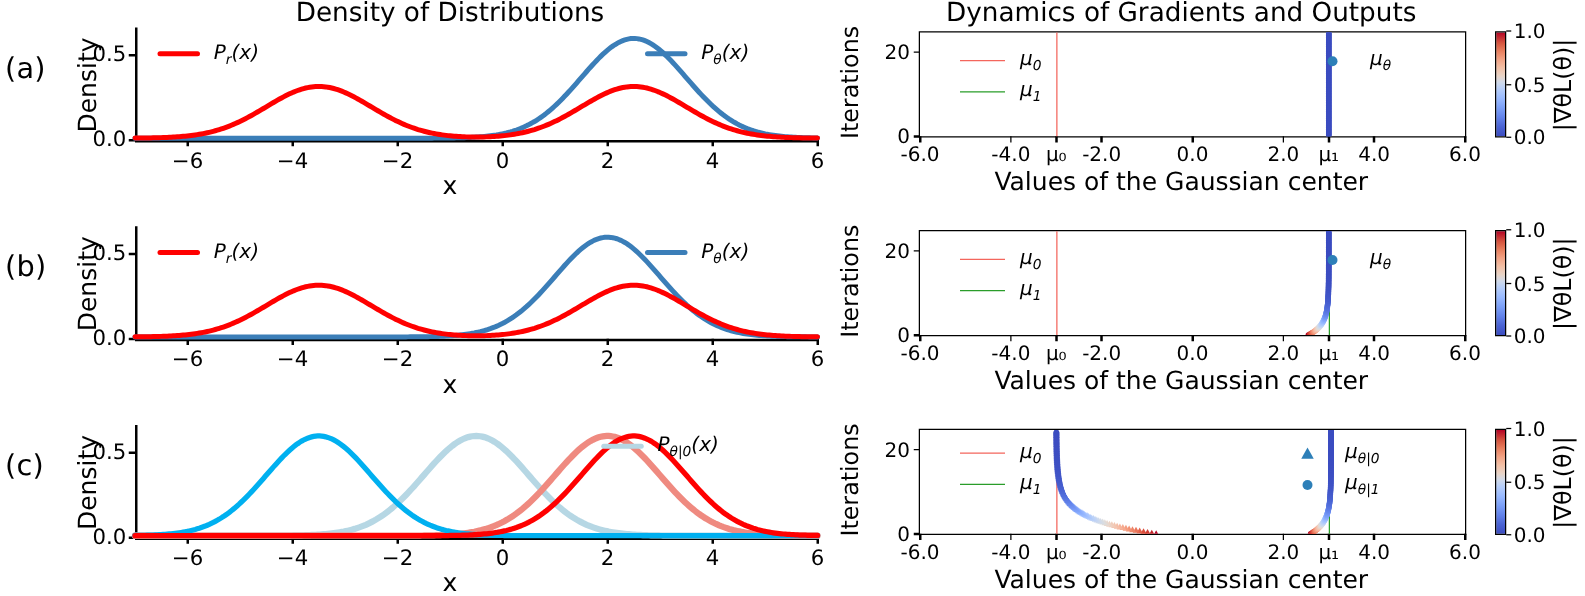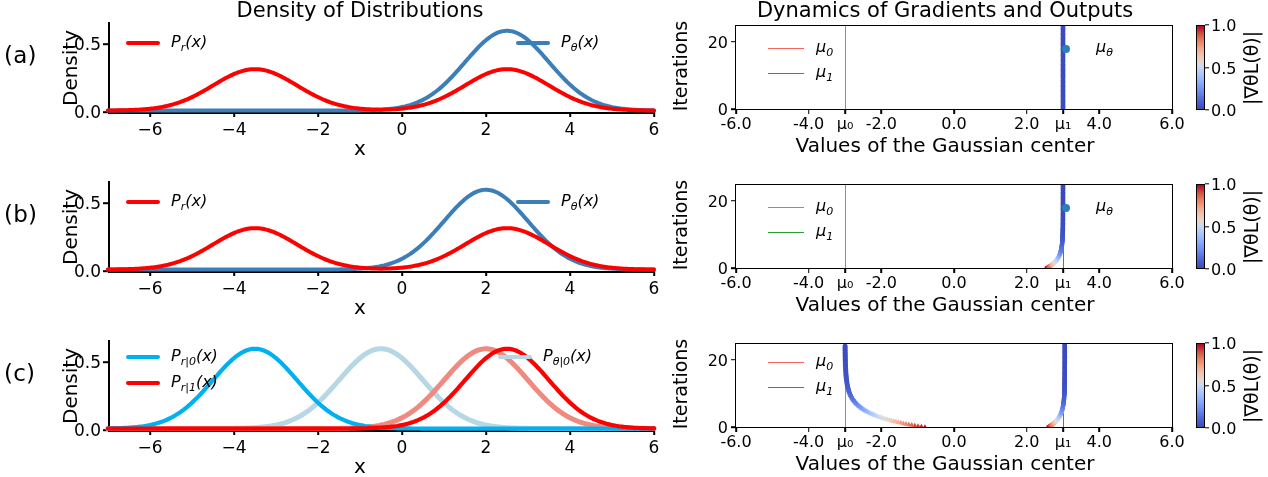--- a/index.html
+++ b/index.html
@@ -664,31 +664,21 @@
           <div class="xtick" style="left:462px">4</div>
         <div class="xtick-mark" style="left:546px"></div>
           <div class="xtick" style="left:546px">6</div>
         <svg class="curve" viewBox="0 0 546 90" preserveAspectRatio="none">
           <path id="c-pale" fill="none" stroke="#b6d7e4" stroke-width="5" stroke-linecap="round" d="M0.00,88.56L1.61,88.56L3.21,88.56L4.82,88.56L6.42,88.56L8.03,88.56L9.64,88.56L11.24,88.56L12.85,88.56L14.45,88.56L16.06,88.56L17.66,88.56L19.27,88.56L20.88,88.56L22.48,88.56L24.09,88.56L25.69,88.56L27.30,88.56L28.91,88.56L30.51,88.56L32.12,88.56L33.72,88.56L35.33,88.56L36.94,88.56L38.54,88.56L40.15,88.56L41.75,88.56L43.36,88.56L44.96,88.56L46.57,88.56L48.18,88.56L49.78,88.56L51.39,88.56L52.99,88.56L54.60,88.56L56.21,88.56L57.81,88.56L59.42,88.56L61.02,88.56L62.63,88.56L64.24,88.56L65.84,88.56L67.45,88.56L69.05,88.56L70.66,88.56L72.26,88.56L73.87,88.56L75.48,88.56L77.08,88.56L78.69,88.56L80.29,88.56L81.90,88.56L83.51,88.56L85.11,88.56L86.72,88.56L88.32,88.55L89.93,88.55L91.54,88.55L93.14,88.55L94.75,88.55L96.35,88.55L97.96,88.55L99.56,88.54L101.17,88.54L102.78,88.54L104.38,88.53L105.99,88.53L107.59,88.53L109.20,88.52L110.81,88.51L112.41,88.51L114.02,88.50L115.62,88.49L117.23,88.48L118.84,88.47L120.44,88.45L122.05,88.43L123.65,88.42L125.26,88.40L126.86,88.37L128.47,88.35L130.08,88.32L131.68,88.28L133.29,88.24L134.89,88.20L136.50,88.15L138.11,88.10L139.71,88.04L141.32,87.97L142.92,87.90L144.53,87.82L146.14,87.73L147.74,87.63L149.35,87.51L150.95,87.39L152.56,87.25L154.16,87.10L155.77,86.94L157.38,86.76L158.98,86.56L160.59,86.34L162.19,86.10L163.80,85.84L165.41,85.56L167.01,85.26L168.62,84.92L170.22,84.56L171.83,84.17L173.44,83.75L175.04,83.30L176.65,82.82L178.25,82.29L179.86,81.74L181.46,81.14L183.07,80.50L184.68,79.82L186.28,79.09L187.89,78.32L189.49,77.50L191.10,76.64L192.71,75.73L194.31,74.76L195.92,73.75L197.52,72.68L199.13,71.57L200.74,70.40L202.34,69.18L203.95,67.90L205.55,66.58L207.16,65.21L208.76,63.78L210.37,62.31L211.98,60.79L213.58,59.22L215.19,57.62L216.79,55.97L218.40,54.28L220.01,52.56L221.61,50.81L223.22,49.03L224.82,47.23L226.43,45.41L228.04,43.57L229.64,41.72L231.25,39.87L232.85,38.02L234.46,36.18L236.06,34.35L237.67,32.54L239.28,30.75L240.88,28.99L242.49,27.27L244.09,25.59L245.70,23.96L247.31,22.38L248.91,20.86L250.52,19.41L252.12,18.03L253.73,16.73L255.34,15.51L256.94,14.39L258.55,13.35L260.15,12.41L261.76,11.57L263.36,10.83L264.97,10.21L266.58,9.69L268.18,9.28L269.79,8.99L271.39,8.82L273.00,8.76L274.61,8.82L276.21,8.99L277.82,9.28L279.42,9.69L281.03,10.21L282.64,10.83L284.24,11.57L285.85,12.41L287.45,13.35L289.06,14.39L290.66,15.51L292.27,16.73L293.88,18.03L295.48,19.41L297.09,20.86L298.69,22.38L300.30,23.96L301.91,25.59L303.51,27.27L305.12,28.99L306.72,30.75L308.33,32.54L309.94,34.35L311.54,36.18L313.15,38.02L314.75,39.87L316.36,41.72L317.96,43.57L319.57,45.41L321.18,47.23L322.78,49.03L324.39,50.81L325.99,52.56L327.60,54.28L329.21,55.97L330.81,57.62L332.42,59.22L334.02,60.79L335.63,62.31L337.24,63.78L338.84,65.21L340.45,66.58L342.05,67.90L343.66,69.18L345.26,70.40L346.87,71.57L348.48,72.68L350.08,73.75L351.69,74.76L353.29,75.73L354.90,76.64L356.51,77.50L358.11,78.32L359.72,79.09L361.32,79.82L362.93,80.50L364.54,81.14L366.14,81.74L367.75,82.29L369.35,82.82L370.96,83.30L372.56,83.75L374.17,84.17L375.78,84.56L377.38,84.92L378.99,85.26L380.59,85.56L382.20,85.84L383.81,86.10L385.41,86.34L387.02,86.56L388.62,86.76L390.23,86.94L391.84,87.10L393.44,87.25L395.05,87.39L396.65,87.51L398.26,87.63L399.86,87.73L401.47,87.82L403.08,87.90L404.68,87.97L406.29,88.04L407.89,88.10L409.50,88.15L411.11,88.20L412.71,88.24L414.32,88.28L415.92,88.32L417.53,88.35L419.14,88.37L420.74,88.40L422.35,88.42L423.95,88.43L425.56,88.45L427.16,88.47L428.77,88.48L430.38,88.49L431.98,88.50L433.59,88.51L435.19,88.51L436.80,88.52L438.41,88.53L440.01,88.53L441.62,88.53L443.22,88.54L444.83,88.54L446.44,88.54L448.04,88.55L449.65,88.55L451.25,88.55L452.86,88.55L454.46,88.55L456.07,88.55L457.68,88.55L459.28,88.56L460.89,88.56L462.49,88.56L464.10,88.56L465.71,88.56L467.31,88.56L468.92,88.56L470.52,88.56L472.13,88.56L473.74,88.56L475.34,88.56L476.95,88.56L478.55,88.56L480.16,88.56L481.76,88.56L483.37,88.56L484.98,88.56L486.58,88.56L488.19,88.56L489.79,88.56L491.40,88.56L493.01,88.56L494.61,88.56L496.22,88.56L497.82,88.56L499.43,88.56L501.04,88.56L502.64,88.56L504.25,88.56L505.85,88.56L507.46,88.56L509.06,88.56L510.67,88.56L512.28,88.56L513.88,88.56L515.49,88.56L517.09,88.56L518.70,88.56L520.31,88.56L521.91,88.56L523.52,88.56L525.12,88.56L526.73,88.56L528.34,88.56L529.94,88.56L531.55,88.56L533.15,88.56L534.76,88.56L536.36,88.56L537.97,88.56L539.58,88.56L541.18,88.56L542.79,88.56L544.39,88.56L546.00,88.56"></path>
           <path id="c-salmon" fill="none" stroke="#ef8a80" stroke-width="5" stroke-linecap="round" d="M0.00,88.56L1.61,88.56L3.21,88.56L4.82,88.56L6.42,88.56L8.03,88.56L9.64,88.56L11.24,88.56L12.85,88.56L14.45,88.56L16.06,88.56L17.66,88.56L19.27,88.56L20.88,88.56L22.48,88.56L24.09,88.56L25.69,88.56L27.30,88.56L28.91,88.56L30.51,88.56L32.12,88.56L33.72,88.56L35.33,88.56L36.94,88.56L38.54,88.56L40.15,88.56L41.75,88.56L43.36,88.56L44.96,88.56L46.57,88.56L48.18,88.56L49.78,88.56L51.39,88.56L52.99,88.56L54.60,88.56L56.21,88.56L57.81,88.56L59.42,88.56L61.02,88.56L62.63,88.56L64.24,88.56L65.84,88.56L67.45,88.56L69.05,88.56L70.66,88.56L72.26,88.56L73.87,88.56L75.48,88.56L77.08,88.56L78.69,88.56L80.29,88.56L81.90,88.56L83.51,88.56L85.11,88.56L86.72,88.56L88.32,88.56L89.93,88.56L91.54,88.56L93.14,88.56L94.75,88.56L96.35,88.56L97.96,88.56L99.56,88.56L101.17,88.56L102.78,88.56L104.38,88.56L105.99,88.56L107.59,88.56L109.20,88.56L110.81,88.56L112.41,88.56L114.02,88.56L115.62,88.56L117.23,88.56L118.84,88.56L120.44,88.56L122.05,88.56L123.65,88.56L125.26,88.56L126.86,88.56L128.47,88.56L130.08,88.56L131.68,88.56L133.29,88.56L134.89,88.56L136.50,88.56L138.11,88.56L139.71,88.56L141.32,88.56L142.92,88.56L144.53,88.56L146.14,88.56L147.74,88.56L149.35,88.56L150.95,88.56L152.56,88.56L154.16,88.56L155.77,88.56L157.38,88.56L158.98,88.56L160.59,88.56L162.19,88.56L163.80,88.56L165.41,88.56L167.01,88.56L168.62,88.56L170.22,88.56L171.83,88.56L173.44,88.56L175.04,88.56L176.65,88.56L178.25,88.56L179.86,88.56L181.46,88.56L183.07,88.56L184.68,88.56L186.28,88.56L187.89,88.56L189.49,88.56L191.10,88.56L192.71,88.56L194.31,88.55L195.92,88.55L197.52,88.55L199.13,88.55L200.74,88.55L202.34,88.55L203.95,88.55L205.55,88.54L207.16,88.54L208.76,88.54L210.37,88.53L211.98,88.53L213.58,88.52L215.19,88.52L216.79,88.51L218.40,88.50L220.01,88.49L221.61,88.48L223.22,88.47L224.82,88.46L226.43,88.44L228.04,88.42L229.64,88.40L231.25,88.38L232.85,88.36L234.46,88.33L236.06,88.30L237.67,88.26L239.28,88.22L240.88,88.17L242.49,88.12L244.09,88.06L245.70,88.00L247.31,87.93L248.91,87.85L250.52,87.76L252.12,87.67L253.73,87.56L255.34,87.44L256.94,87.31L258.55,87.16L260.15,87.00L261.76,86.83L263.36,86.64L264.97,86.43L266.58,86.20L268.18,85.95L269.79,85.67L271.39,85.38L273.00,85.05L274.61,84.70L276.21,84.33L277.82,83.92L279.42,83.48L281.03,83.01L282.64,82.50L284.24,81.96L285.85,81.37L287.45,80.75L289.06,80.08L290.66,79.38L292.27,78.62L293.88,77.82L295.48,76.98L297.09,76.08L298.69,75.14L300.30,74.14L301.91,73.10L303.51,72.00L305.12,70.85L306.72,69.65L308.33,68.40L309.94,67.10L311.54,65.74L313.15,64.34L314.75,62.88L316.36,61.38L317.96,59.83L319.57,58.24L321.18,56.61L322.78,54.93L324.39,53.23L325.99,51.49L327.60,49.72L329.21,47.92L330.81,46.11L332.42,44.28L334.02,42.43L335.63,40.59L337.24,38.74L338.84,36.89L340.45,35.05L342.05,33.23L343.66,31.43L345.26,29.66L346.87,27.93L348.48,26.23L350.08,24.58L351.69,22.98L353.29,21.44L354.90,19.96L356.51,18.55L358.11,17.22L359.72,15.97L361.32,14.81L362.93,13.74L364.54,12.76L366.14,11.88L367.75,11.10L369.35,10.43L370.96,9.87L372.56,9.43L374.17,9.09L375.78,8.87L377.38,8.77L378.99,8.78L380.59,8.91L382.20,9.16L383.81,9.52L385.41,9.99L387.02,10.58L388.62,11.27L390.23,12.07L391.84,12.97L393.44,13.97L395.05,15.07L396.65,16.25L398.26,17.52L399.86,18.87L401.47,20.30L403.08,21.79L404.68,23.34L406.29,24.95L407.89,26.62L409.50,28.32L411.11,30.07L412.71,31.85L414.32,33.65L415.92,35.48L417.53,37.32L419.14,39.16L420.74,41.01L422.35,42.86L423.95,44.70L425.56,46.53L427.16,48.34L428.77,50.13L430.38,51.89L431.98,53.62L433.59,55.32L435.19,56.99L436.80,58.61L438.41,60.19L440.01,61.73L441.62,63.22L443.22,64.66L444.83,66.06L446.44,67.40L448.04,68.69L449.65,69.93L451.25,71.12L452.86,72.26L454.46,73.35L456.07,74.38L457.68,75.36L459.28,76.29L460.89,77.18L462.49,78.01L464.10,78.80L465.71,79.54L467.31,80.24L468.92,80.90L470.52,81.51L472.13,82.08L473.74,82.62L475.34,83.12L476.95,83.58L478.55,84.02L480.16,84.42L481.76,84.79L483.37,85.13L484.98,85.45L486.58,85.74L488.19,86.00L489.79,86.25L491.40,86.48L493.01,86.68L494.61,86.87L496.22,87.04L497.82,87.20L499.43,87.34L501.04,87.47L502.64,87.58L504.25,87.69L505.85,87.78L507.46,87.87L509.06,87.95L510.67,88.02L512.28,88.08L513.88,88.13L515.49,88.18L517.09,88.23L518.70,88.27L520.31,88.30L521.91,88.33L523.52,88.36L525.12,88.39L526.73,88.41L528.34,88.43L529.94,88.45L531.55,88.46L533.15,88.47L534.76,88.48L536.36,88.49L537.97,88.50L539.58,88.51L541.18,88.52L542.79,88.52L544.39,88.53L546.00,88.53"></path>
           <path id="c-lblue" fill="none" stroke="#00b0f0" stroke-width="4.2" stroke-linecap="round" d="M0.00,88.39L1.61,88.36L3.21,88.33L4.82,88.30L6.42,88.27L8.03,88.23L9.64,88.18L11.24,88.13L12.85,88.07L14.45,88.01L16.06,87.94L17.66,87.86L19.27,87.78L20.88,87.68L22.48,87.58L24.09,87.46L25.69,87.33L27.30,87.19L28.91,87.03L30.51,86.86L32.12,86.67L33.72,86.46L35.33,86.23L36.94,85.99L38.54,85.72L40.15,85.42L41.75,85.11L43.36,84.76L44.96,84.39L46.57,83.98L48.18,83.55L49.78,83.08L51.39,82.58L52.99,82.04L54.60,81.46L56.21,80.85L57.81,80.19L59.42,79.49L61.02,78.74L62.63,77.95L64.24,77.11L65.84,76.22L67.45,75.29L69.05,74.30L70.66,73.26L72.26,72.17L73.87,71.03L75.48,69.84L77.08,68.60L78.69,67.30L80.29,65.95L81.90,64.55L83.51,63.11L85.11,61.61L86.72,60.07L88.32,58.49L89.93,56.86L91.54,55.19L93.14,53.49L94.75,51.76L96.35,49.99L97.96,48.20L99.56,46.39L101.17,44.56L102.78,42.72L104.38,40.87L105.99,39.02L107.59,37.17L109.20,35.34L110.81,33.51L112.41,31.71L114.02,29.93L115.62,28.19L117.23,26.49L118.84,24.83L120.44,23.22L122.05,21.67L123.65,20.18L125.26,18.77L126.86,17.42L128.47,16.16L130.08,14.98L131.68,13.89L133.29,12.90L134.89,12.01L136.50,11.22L138.11,10.53L139.71,9.95L141.32,9.49L142.92,9.13L144.53,8.90L146.14,8.78L147.74,8.77L149.35,8.88L150.95,9.11L152.56,9.46L154.16,9.91L155.77,10.48L157.38,11.16L158.98,11.94L160.59,12.83L162.19,13.81L163.80,14.90L165.41,16.07L167.01,17.32L168.62,18.66L170.22,20.07L171.83,21.55L173.44,23.10L175.04,24.70L176.65,26.36L178.25,28.06L179.86,29.80L181.46,31.57L183.07,33.37L184.68,35.19L186.28,37.03L187.89,38.88L189.49,40.73L191.10,42.58L192.71,44.42L194.31,46.25L195.92,48.06L197.52,49.85L199.13,51.62L200.74,53.36L202.34,55.06L203.95,56.73L205.55,58.36L207.16,59.95L208.76,61.50L210.37,62.99L211.98,64.45L213.58,65.85L215.19,67.20L216.79,68.50L218.40,69.75L220.01,70.94L221.61,72.09L223.22,73.18L224.82,74.22L226.43,75.21L228.04,76.15L229.64,77.04L231.25,77.89L232.85,78.68L234.46,79.43L236.06,80.14L237.67,80.80L239.28,81.42L240.88,82.00L242.49,82.54L244.09,83.05L245.70,83.52L247.31,83.95L248.91,84.36L250.52,84.73L252.12,85.08L253.73,85.40L255.34,85.69L256.94,85.97L258.55,86.21L260.15,86.44L261.76,86.65L263.36,86.84L264.97,87.02L266.58,87.17L268.18,87.32L269.79,87.45L271.39,87.57L273.00,87.67L274.61,87.77L276.21,87.86L277.82,87.94L279.42,88.01L281.03,88.07L282.64,88.13L284.24,88.18L285.85,88.22L287.45,88.26L289.06,88.30L290.66,88.33L292.27,88.36L293.88,88.38L295.48,88.41L297.09,88.43L298.69,88.44L300.30,88.46L301.91,88.47L303.51,88.48L305.12,88.49L306.72,88.50L308.33,88.51L309.94,88.52L311.54,88.52L313.15,88.53L314.75,88.53L316.36,88.54L317.96,88.54L319.57,88.54L321.18,88.55L322.78,88.55L324.39,88.55L325.99,88.55L327.60,88.55L329.21,88.55L330.81,88.55L332.42,88.56L334.02,88.56L335.63,88.56L337.24,88.56L338.84,88.56L340.45,88.56L342.05,88.56L343.66,88.56L345.26,88.56L346.87,88.56L348.48,88.56L350.08,88.56L351.69,88.56L353.29,88.56L354.90,88.56L356.51,88.56L358.11,88.56L359.72,88.56L361.32,88.56L362.93,88.56L364.54,88.56L366.14,88.56L367.75,88.56L369.35,88.56L370.96,88.56L372.56,88.56L374.17,88.56L375.78,88.56L377.38,88.56L378.99,88.56L380.59,88.56L382.20,88.56L383.81,88.56L385.41,88.56L387.02,88.56L388.62,88.56L390.23,88.56L391.84,88.56L393.44,88.56L395.05,88.56L396.65,88.56L398.26,88.56L399.86,88.56L401.47,88.56L403.08,88.56L404.68,88.56L406.29,88.56L407.89,88.56L409.50,88.56L411.11,88.56L412.71,88.56L414.32,88.56L415.92,88.56L417.53,88.56L419.14,88.56L420.74,88.56L422.35,88.56L423.95,88.56L425.56,88.56L427.16,88.56L428.77,88.56L430.38,88.56L431.98,88.56L433.59,88.56L435.19,88.56L436.80,88.56L438.41,88.56L440.01,88.56L441.62,88.56L443.22,88.56L444.83,88.56L446.44,88.56L448.04,88.56L449.65,88.56L451.25,88.56L452.86,88.56L454.46,88.56L456.07,88.56L457.68,88.56L459.28,88.56L460.89,88.56L462.49,88.56L464.10,88.56L465.71,88.56L467.31,88.56L468.92,88.56L470.52,88.56L472.13,88.56L473.74,88.56L475.34,88.56L476.95,88.56L478.55,88.56L480.16,88.56L481.76,88.56L483.37,88.56L484.98,88.56L486.58,88.56L488.19,88.56L489.79,88.56L491.40,88.56L493.01,88.56L494.61,88.56L496.22,88.56L497.82,88.56L499.43,88.56L501.04,88.56L502.64,88.56L504.25,88.56L505.85,88.56L507.46,88.56L509.06,88.56L510.67,88.56L512.28,88.56L513.88,88.56L515.49,88.56L517.09,88.56L518.70,88.56L520.31,88.56L521.91,88.56L523.52,88.56L525.12,88.56L526.73,88.56L528.34,88.56L529.94,88.56L531.55,88.56L533.15,88.56L534.76,88.56L536.36,88.56L537.97,88.56L539.58,88.56L541.18,88.56L542.79,88.56L544.39,88.56L546.00,88.56"></path>
           <path id="c-red" fill="none" stroke="#ff0000" stroke-width="4.2" stroke-linecap="round" d="M0.00,88.56L1.61,88.56L3.21,88.56L4.82,88.56L6.42,88.56L8.03,88.56L9.64,88.56L11.24,88.56L12.85,88.56L14.45,88.56L16.06,88.56L17.66,88.56L19.27,88.56L20.88,88.56L22.48,88.56L24.09,88.56L25.69,88.56L27.30,88.56L28.91,88.56L30.51,88.56L32.12,88.56L33.72,88.56L35.33,88.56L36.94,88.56L38.54,88.56L40.15,88.56L41.75,88.56L43.36,88.56L44.96,88.56L46.57,88.56L48.18,88.56L49.78,88.56L51.39,88.56L52.99,88.56L54.60,88.56L56.21,88.56L57.81,88.56L59.42,88.56L61.02,88.56L62.63,88.56L64.24,88.56L65.84,88.56L67.45,88.56L69.05,88.56L70.66,88.56L72.26,88.56L73.87,88.56L75.48,88.56L77.08,88.56L78.69,88.56L80.29,88.56L81.90,88.56L83.51,88.56L85.11,88.56L86.72,88.56L88.32,88.56L89.93,88.56L91.54,88.56L93.14,88.56L94.75,88.56L96.35,88.56L97.96,88.56L99.56,88.56L101.17,88.56L102.78,88.56L104.38,88.56L105.99,88.56L107.59,88.56L109.20,88.56L110.81,88.56L112.41,88.56L114.02,88.56L115.62,88.56L117.23,88.56L118.84,88.56L120.44,88.56L122.05,88.56L123.65,88.56L125.26,88.56L126.86,88.56L128.47,88.56L130.08,88.56L131.68,88.56L133.29,88.56L134.89,88.56L136.50,88.56L138.11,88.56L139.71,88.56L141.32,88.56L142.92,88.56L144.53,88.56L146.14,88.56L147.74,88.56L149.35,88.56L150.95,88.56L152.56,88.56L154.16,88.56L155.77,88.56L157.38,88.56L158.98,88.56L160.59,88.56L162.19,88.56L163.80,88.56L165.41,88.56L167.01,88.56L168.62,88.56L170.22,88.56L171.83,88.56L173.44,88.56L175.04,88.56L176.65,88.56L178.25,88.56L179.86,88.56L181.46,88.56L183.07,88.56L184.68,88.56L186.28,88.56L187.89,88.56L189.49,88.56L191.10,88.56L192.71,88.56L194.31,88.56L195.92,88.56L197.52,88.56L199.13,88.56L200.74,88.56L202.34,88.56L203.95,88.56L205.55,88.56L207.16,88.56L208.76,88.56L210.37,88.56L211.98,88.56L213.58,88.56L215.19,88.55L216.79,88.55L218.40,88.55L220.01,88.55L221.61,88.55L223.22,88.55L224.82,88.55L226.43,88.54L228.04,88.54L229.64,88.54L231.25,88.53L232.85,88.53L234.46,88.52L236.06,88.52L237.67,88.51L239.28,88.50L240.88,88.49L242.49,88.48L244.09,88.47L245.70,88.46L247.31,88.44L248.91,88.43L250.52,88.41L252.12,88.38L253.73,88.36L255.34,88.33L256.94,88.30L258.55,88.26L260.15,88.22L261.76,88.18L263.36,88.13L264.97,88.07L266.58,88.01L268.18,87.94L269.79,87.86L271.39,87.77L273.00,87.67L274.61,87.57L276.21,87.45L277.82,87.32L279.42,87.17L281.03,87.02L282.64,86.84L284.24,86.65L285.85,86.44L287.45,86.21L289.06,85.97L290.66,85.69L292.27,85.40L293.88,85.08L295.48,84.73L297.09,84.36L298.69,83.95L300.30,83.52L301.91,83.05L303.51,82.54L305.12,82.00L306.72,81.42L308.33,80.80L309.94,80.14L311.54,79.43L313.15,78.68L314.75,77.89L316.36,77.04L317.96,76.15L319.57,75.21L321.18,74.22L322.78,73.18L324.39,72.09L325.99,70.94L327.60,69.75L329.21,68.50L330.81,67.20L332.42,65.85L334.02,64.45L335.63,62.99L337.24,61.50L338.84,59.95L340.45,58.36L342.05,56.73L343.66,55.06L345.26,53.36L346.87,51.62L348.48,49.85L350.08,48.06L351.69,46.25L353.29,44.42L354.90,42.58L356.51,40.73L358.11,38.88L359.72,37.03L361.32,35.19L362.93,33.37L364.54,31.57L366.14,29.80L367.75,28.06L369.35,26.36L370.96,24.70L372.56,23.10L374.17,21.55L375.78,20.07L377.38,18.66L378.99,17.32L380.59,16.07L382.20,14.90L383.81,13.81L385.41,12.83L387.02,11.94L388.62,11.16L390.23,10.48L391.84,9.91L393.44,9.46L395.05,9.11L396.65,8.88L398.26,8.77L399.86,8.78L401.47,8.90L403.08,9.13L404.68,9.49L406.29,9.95L407.89,10.53L409.50,11.22L411.11,12.01L412.71,12.90L414.32,13.89L415.92,14.98L417.53,16.16L419.14,17.42L420.74,18.77L422.35,20.18L423.95,21.67L425.56,23.22L427.16,24.83L428.77,26.49L430.38,28.19L431.98,29.93L433.59,31.71L435.19,33.51L436.80,35.34L438.41,37.17L440.01,39.02L441.62,40.87L443.22,42.72L444.83,44.56L446.44,46.39L448.04,48.20L449.65,49.99L451.25,51.76L452.86,53.49L454.46,55.19L456.07,56.86L457.68,58.49L459.28,60.07L460.89,61.61L462.49,63.11L464.10,64.55L465.71,65.95L467.31,67.30L468.92,68.60L470.52,69.84L472.13,71.03L473.74,72.17L475.34,73.26L476.95,74.30L478.55,75.29L480.16,76.22L481.76,77.11L483.37,77.95L484.98,78.74L486.58,79.49L488.19,80.19L489.79,80.85L491.40,81.46L493.01,82.04L494.61,82.58L496.22,83.08L497.82,83.55L499.43,83.98L501.04,84.39L502.64,84.76L504.25,85.11L505.85,85.42L507.46,85.72L509.06,85.99L510.67,86.23L512.28,86.46L513.88,86.67L515.49,86.86L517.09,87.03L518.70,87.19L520.31,87.33L521.91,87.46L523.52,87.58L525.12,87.68L526.73,87.78L528.34,87.86L529.94,87.94L531.55,88.01L533.15,88.07L534.76,88.13L536.36,88.18L537.97,88.23L539.58,88.27L541.18,88.30L542.79,88.33L544.39,88.36L546.00,88.39"></path>
         </svg>
       </div>
-      <div class="lp-legend" style="left:66px;top:26px">
-        <div class="lg-item">
-          <div class="lg-line" style="background:#00b0f0"></div>
-          <div class="lg-txt"><i>P</i><span class="sub">r|0</span>(<i>x</i>)</div>
-        </div>
-        <div class="lg-item">
-          <div class="lg-line" style="background:#ff0000"></div>
-          <div class="lg-txt"><i>P</i><span class="sub">r|1</span>(<i>x</i>)</div>
-        </div>
-      </div>
-      <div class="lp-legend" style="left:438px;top:26px">
+      <div class="lp-legend" style="left:421px;top:26px">
         <div class="lg-item">
           <div class="lg-line" style="background:#b6d7e4"></div>
           <div class="lg-txt"><i>P</i><span class="sub">θ|0</span>(<i>x</i>)</div>
         </div>
       </div>
     </div>
 
     <div class="right-panel">
       <div class="rp-ylabel">
           <span>Iterations</span>
@@ -1027,20 +1017,34 @@
       <div class="rp-legend" style="left:108px;top:32px">
         <div class="rp-lg-item">
           <div class="rp-lg-line" style="background:#f4665c"></div>
           <div><span class="mi">μ</span><span class="sub">0</span></div>
         </div>
         <div class="rp-lg-item">
           <div class="rp-lg-line" style="background:#2a9d2a"></div>
           <div><span class="mi">μ</span><span class="sub">1</span></div>
         </div>
       </div>
+      <div class="rp-legend" style="left:368px;top:32px">
+        <div class="rp-lg-item">
+          <div class="rp-lg-dot">
+              <span class="tri"></span>
+            </div>
+          <div><span class="mi">μ</span><span class="sub">θ|0</span></div>
+        </div>
+        <div class="rp-lg-item">
+          <div class="rp-lg-dot">
+              <span class="dot"></span>
+            </div>
+          <div><span class="mi">μ</span><span class="sub">θ|1</span></div>
+        </div>
+      </div>
     </div>
 
     <div class="cbar-wrap">
       <div class="cbar"></div>
       <div class="cbar-tick" style="top:100%"></div>
         <div class="cbar-lab" style="top:100%">0.0</div>
       <div class="cbar-tick" style="top:50%"></div>
         <div class="cbar-lab" style="top:50%">0.5</div>
       <div class="cbar-tick" style="top:0%"></div>
         <div class="cbar-lab" style="top:0%">1.0</div>

